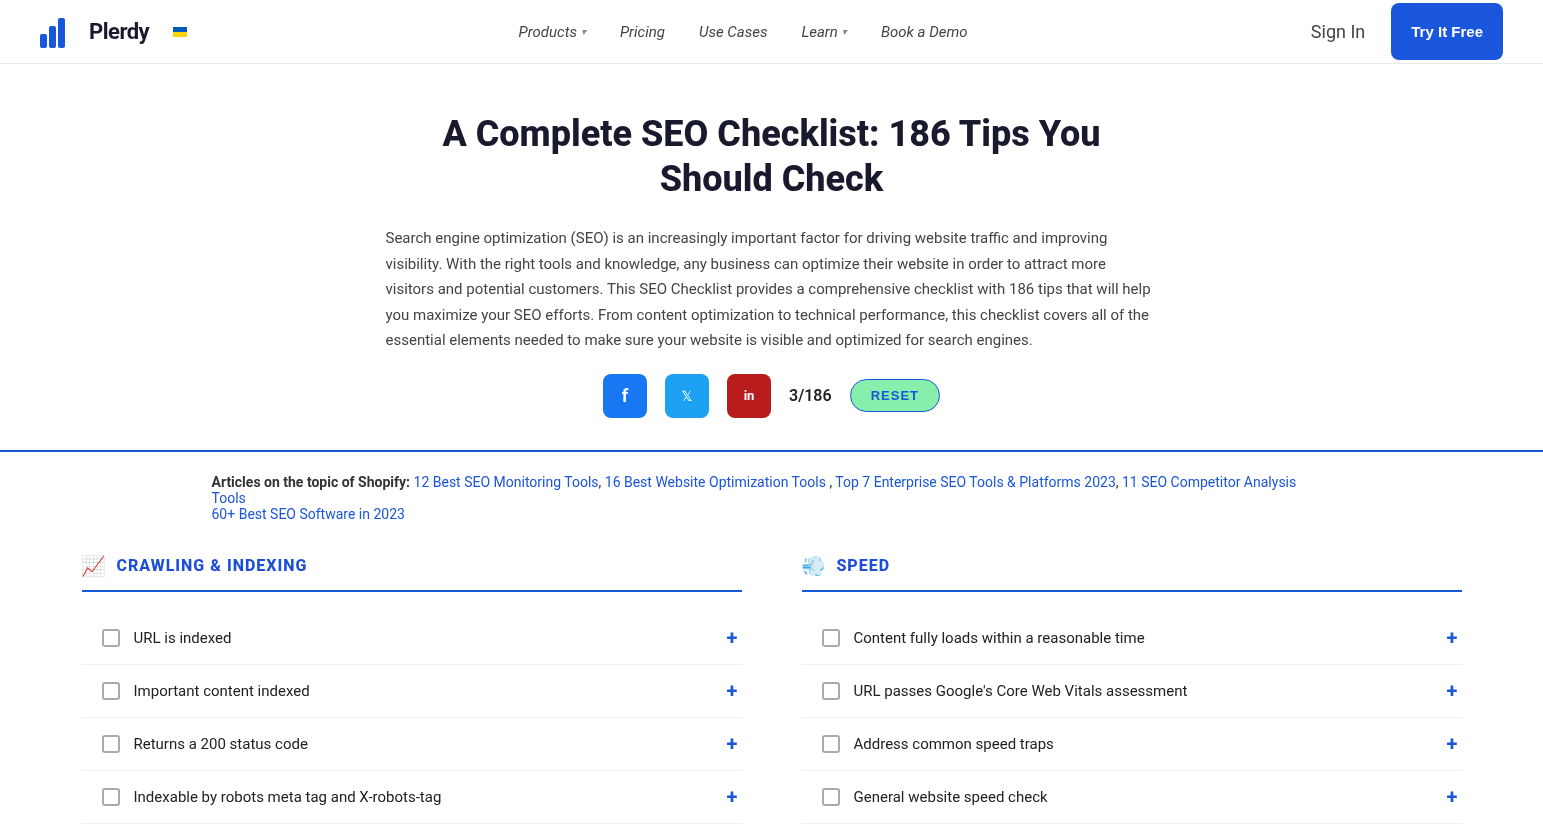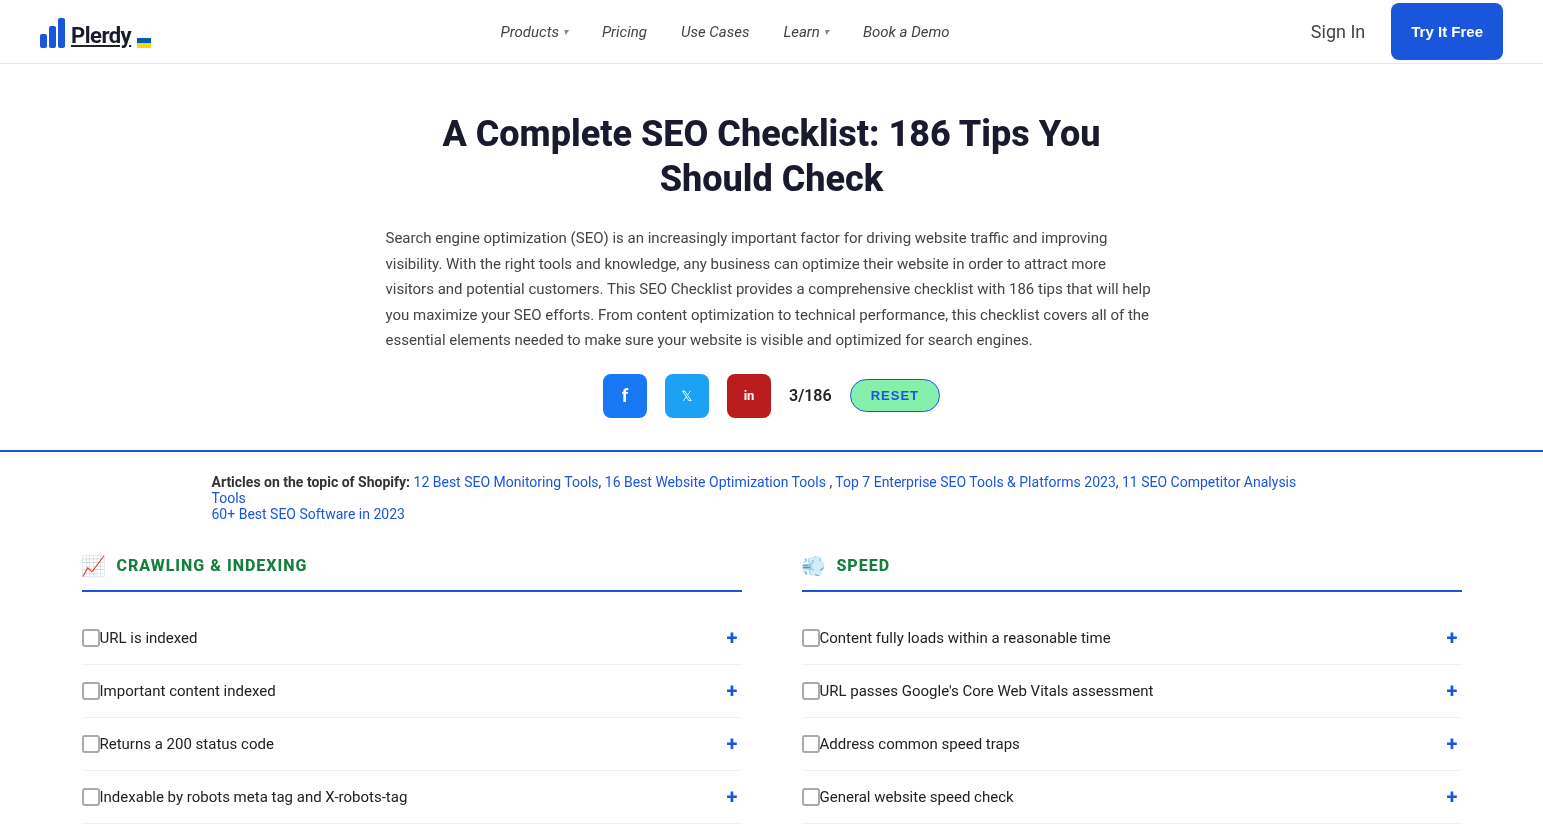--- a/index.html
+++ b/index.html
@@ -13,23 +13,22 @@
       padding: 0 40px;
       height: 64px;
       border-bottom: 1px solid #e8e8e8;
       position: sticky;
       top: 0;
       background: #fff;
       z-index: 100;
     }
     .logo-area {
       display: flex;
-      align-items: flex-end;
-      gap: 6px;
-      text-decoration: underline;
+      align-items: center;
+      gap: 24px;
     }
     .logo-icon {
       display: flex;
       align-items: flex-end;
       gap: 2px;
       height: 32px;
     }
     .logo-bar {
       background: #1a56db;
       border-radius: 2px;
@@ -197,34 +196,35 @@
       padding-bottom: 12px;
       margin-bottom: 20px;
     }
     .col-header-icon {
       font-size: 20px;
     }
     .col-header-title {
       font-size: 16px;
       font-weight: 800;
       letter-spacing: 1px;
-      color: #15803d;
+      color: #1d4ed8;
       text-transform: uppercase;
     }
     .checklist-item {
       display: flex;
       align-items: center;
       justify-content: space-between;
       padding: 14px 0;
       border-bottom: 1px solid #f0f0f0;
     }
     .checklist-item-left {
       display: flex;
       align-items: center;
-      gap: 0;
+      gap: 14px;
+      margin-left: 20px;
     }
     .item-checkbox {
       width: 18px;
       height: 18px;
       border: 2px solid #aaa;
       border-radius: 3px;
       flex-shrink: 0;
       cursor: pointer;
       background: #fff;
     }

